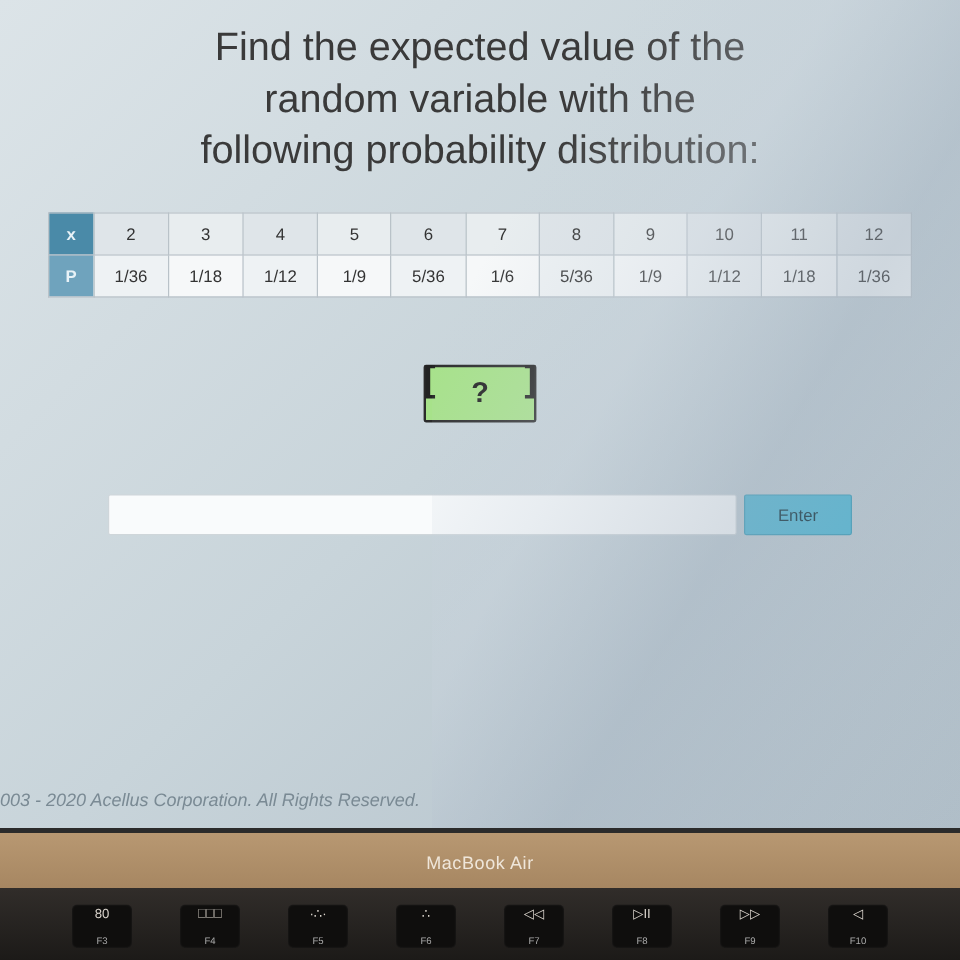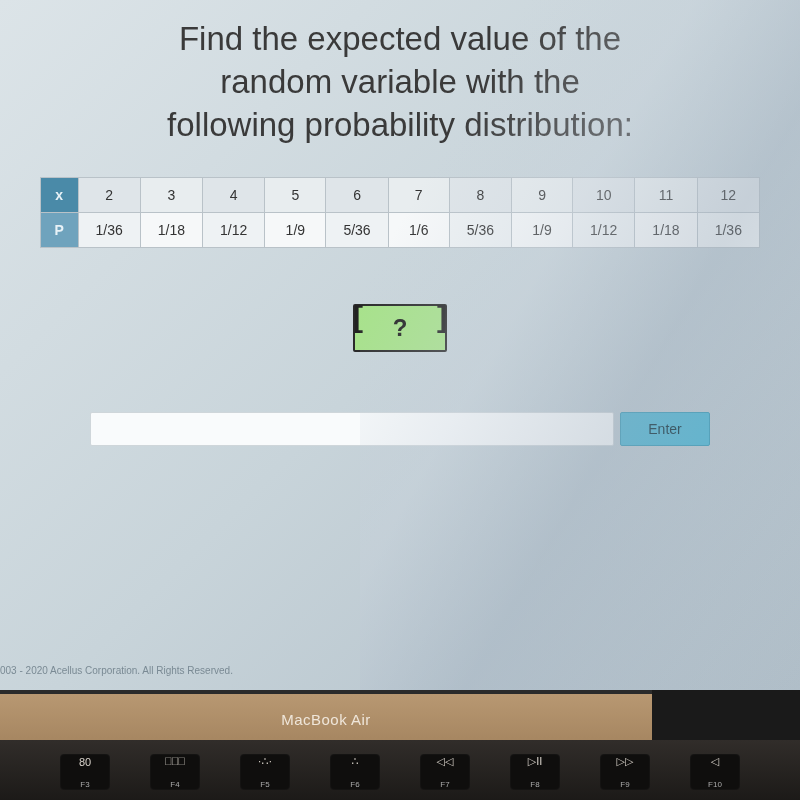--- a/index.html
+++ b/index.html
@@ -118,28 +118,29 @@
     border: 1px solid #3a9cb8;
     color: #0d2f3a;
     font-size: 14px;
     border-radius: 2px;
     cursor: pointer;
   }
   .copyright {
     position: absolute;
     bottom: 14px;
     left: 0;
-    font-size: 10px;
+    font-size: 15px;
     color: #7a8a94;
+    font-style: italic;
   }
   .bezel {
     position: absolute;
     top: 690px;
     left: 0;
-    width: 652px;
+    width: 800px;
     height: 50px;
     background: linear-gradient(#b89872 0%, #a58560 100%);
     border-top: 4px solid #2b2b2b;
     display: flex;
     align-items: center;
     justify-content: center;
   }
   .bezel-text {
     color: #efe6da;
     font-size: 15px;

